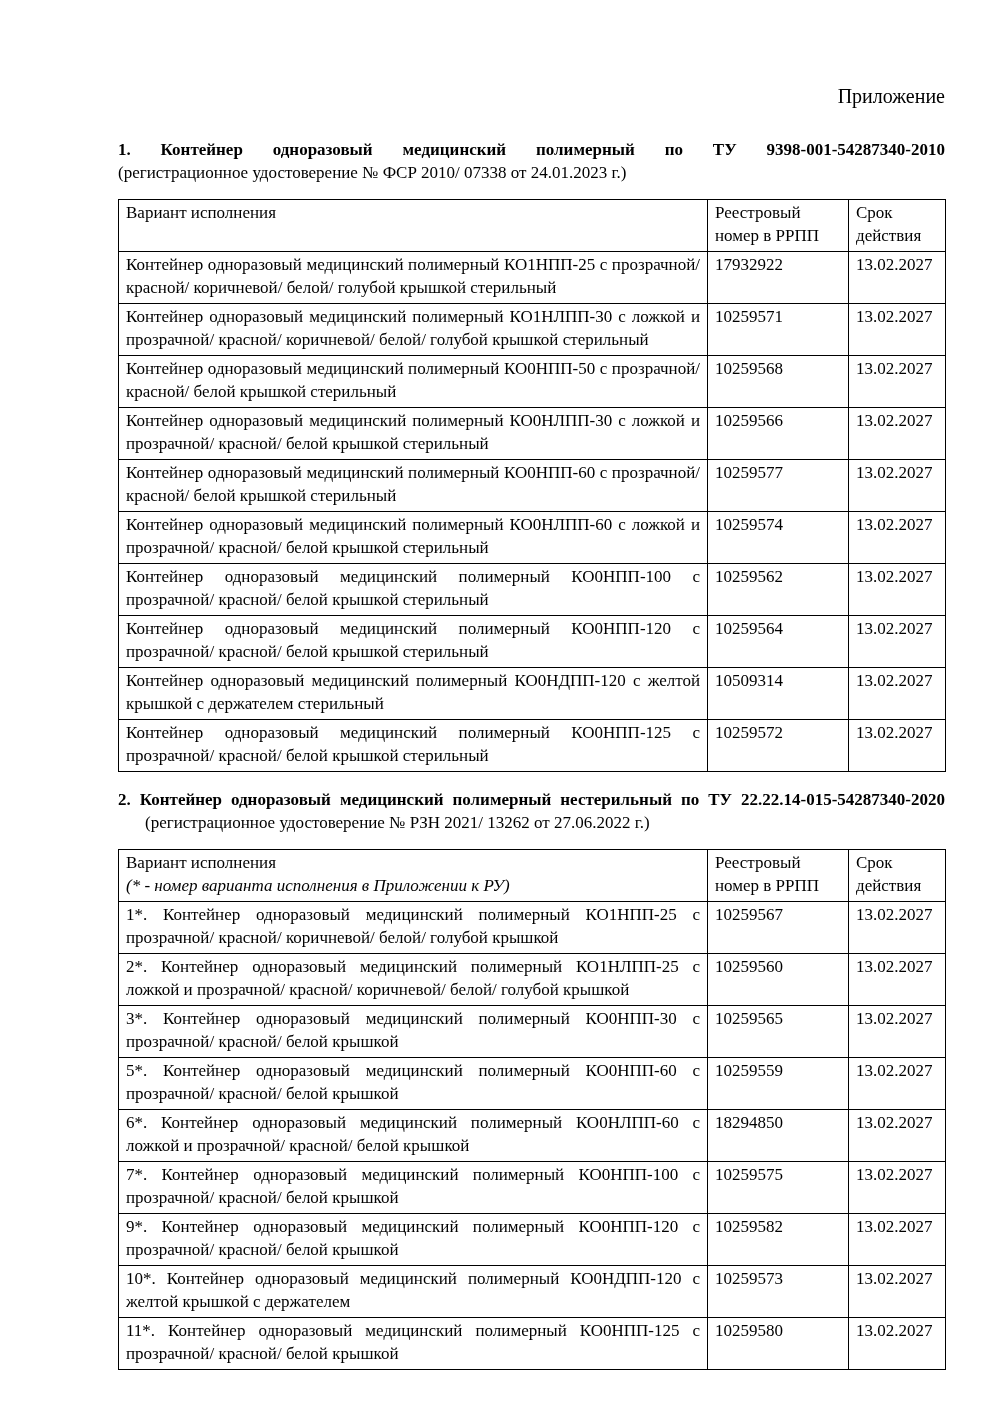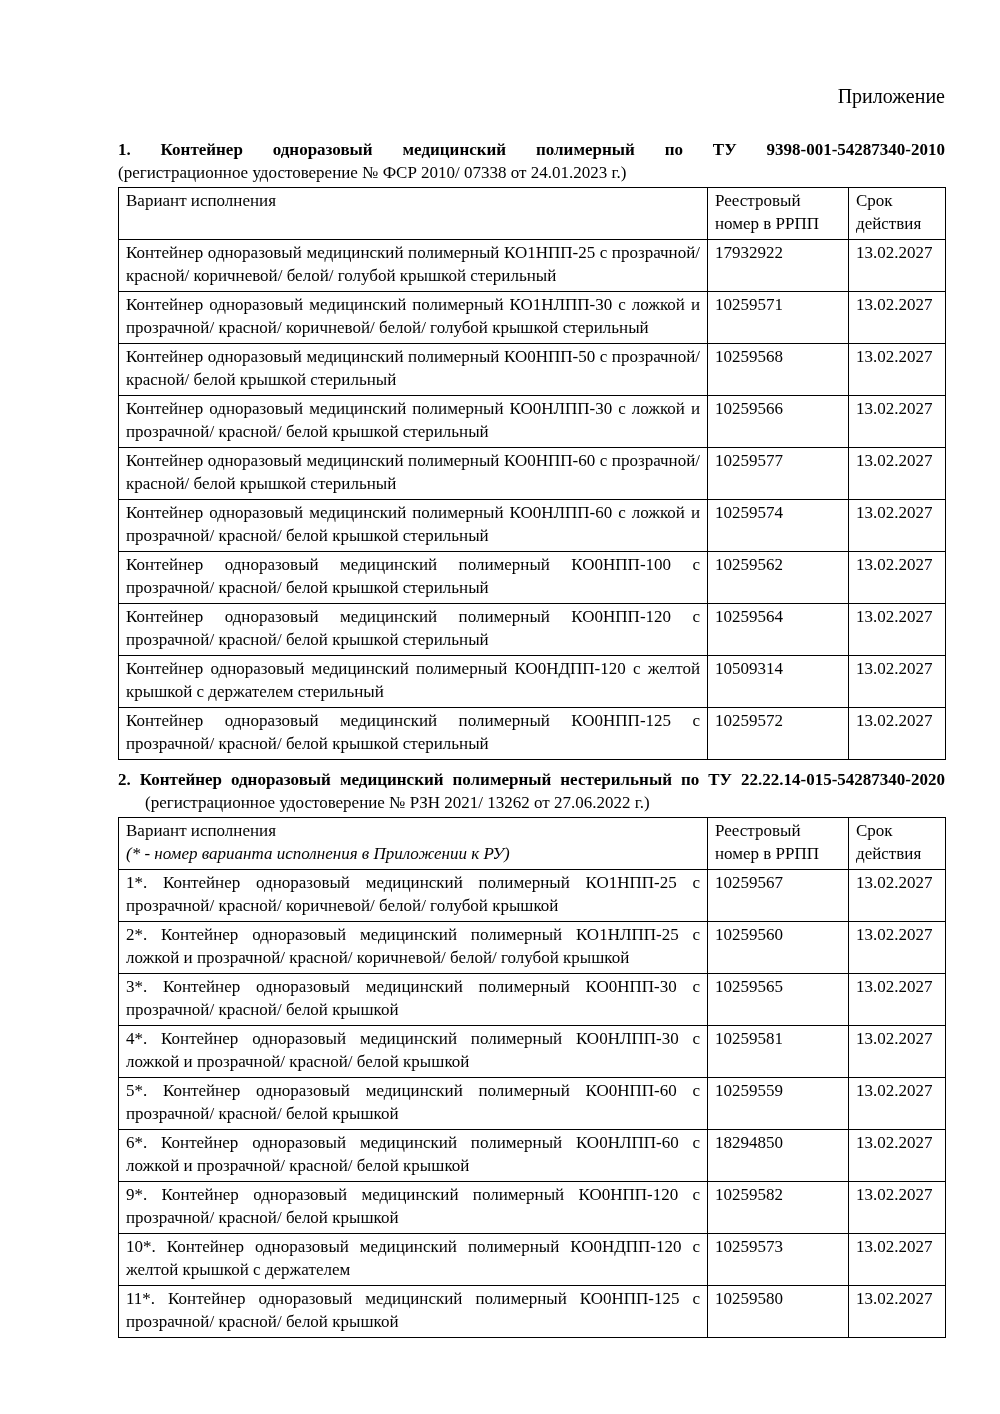--- a/index.html
+++ b/index.html
@@ -19,36 +19,36 @@
     margin-top:29px;
   }
   .heading .h-num, .heading .h-title { font-weight:bold; }
   .heading .subtitle-inline { font-weight:normal; }
   .subtitle-block { display:inline-block; white-space:nowrap; font-weight:normal; }
   .hang { padding-left:27px; text-indent:-27px; }
 
   .doc-table {
     border-collapse:collapse; table-layout:fixed;
     width:100%; font-size:17px; line-height:23px;
-    margin-top:3px;
+    margin-top:15px;
   }
   .doc-table th, .doc-table td {
     border:1.4px solid #000;
     vertical-align:top;
     padding:1px 7px 4px 7px;
     text-align:left;
     font-weight:normal;
     overflow:hidden;
   }
   .doc-table td:first-child { text-align:justify; }
   .col-variant { width:589px; }
   .col-number  { width:141px; }
   .col-term    { width:97px; }
   .italic { font-style:italic; }
-  .sec2 { margin-top:8px; }
+  .sec2 { margin-top:16px; }
 </style>
 </head>
 <body>
 
 <div class="page">
 
   <div class="annex">Приложение</div>
 
   <div class="heading">
     <span class="h-num">1.</span>
@@ -155,32 +155,32 @@
           <td>2*. Контейнер одноразовый медицинский полимерный КО1НЛПП-25 с ложкой и прозрачной/ красной/ коричневой/ белой/ голубой крышкой</td>
           <td>10259560</td>
           <td>13.02.2027</td>
         </tr>
         <tr>
           <td>3*. Контейнер одноразовый медицинский полимерный КО0НПП-30 с прозрачной/ красной/ белой крышкой</td>
           <td>10259565</td>
           <td>13.02.2027</td>
         </tr>
         <tr>
-          <td>4*. Контейнер одноразовый медицинский полимерный КО0НЛПП-30 с ложкой и прозрачной/ красной/ белой крышкой</td>
-          <td>10259581</td>
-          <td>13.02.2027</td>
-        </tr>
-        <tr>
           <td>5*. Контейнер одноразовый медицинский полимерный КО0НПП-60 с прозрачной/ красной/ белой крышкой</td>
           <td>10259559</td>
           <td>13.02.2027</td>
         </tr>
         <tr>
           <td>6*. Контейнер одноразовый медицинский полимерный КО0НЛПП-60 с ложкой и прозрачной/ красной/ белой крышкой</td>
           <td>18294850</td>
+          <td>13.02.2027</td>
+        </tr>
+        <tr>
+          <td>7*. Контейнер одноразовый медицинский полимерный КО0НПП-100 с прозрачной/ красной/ белой крышкой</td>
+          <td>10259575</td>
           <td>13.02.2027</td>
         </tr>
         <tr>
           <td>9*. Контейнер одноразовый медицинский полимерный КО0НПП-120 с прозрачной/ красной/ белой крышкой</td>
           <td>10259582</td>
           <td>13.02.2027</td>
         </tr>
         <tr>
           <td>10*. Контейнер одноразовый медицинский полимерный КО0НДПП-120 с желтой крышкой с держателем</td>
           <td>10259573</td>

